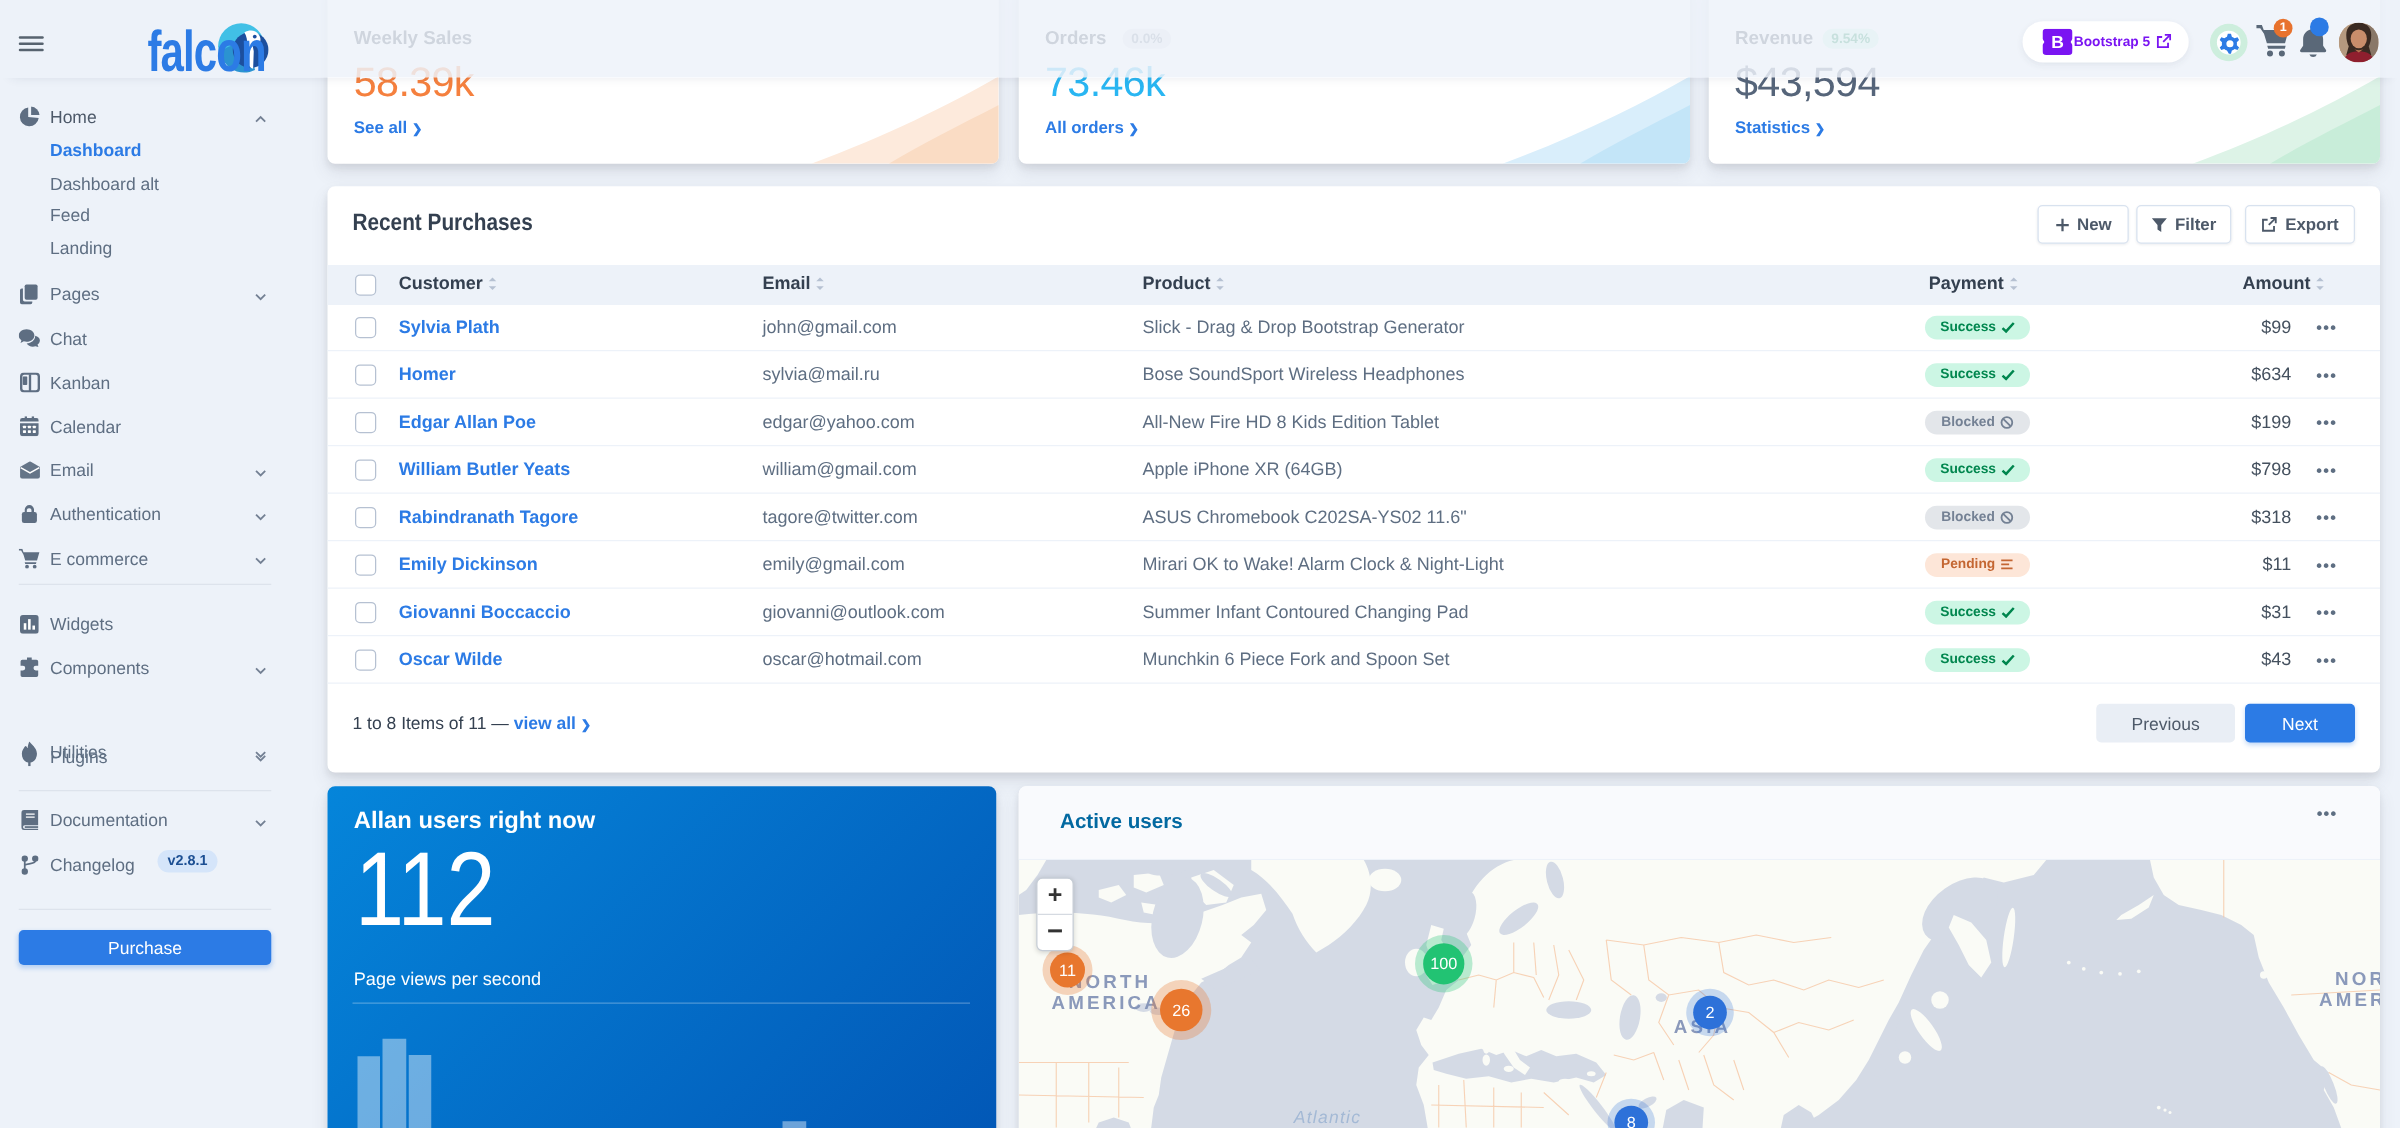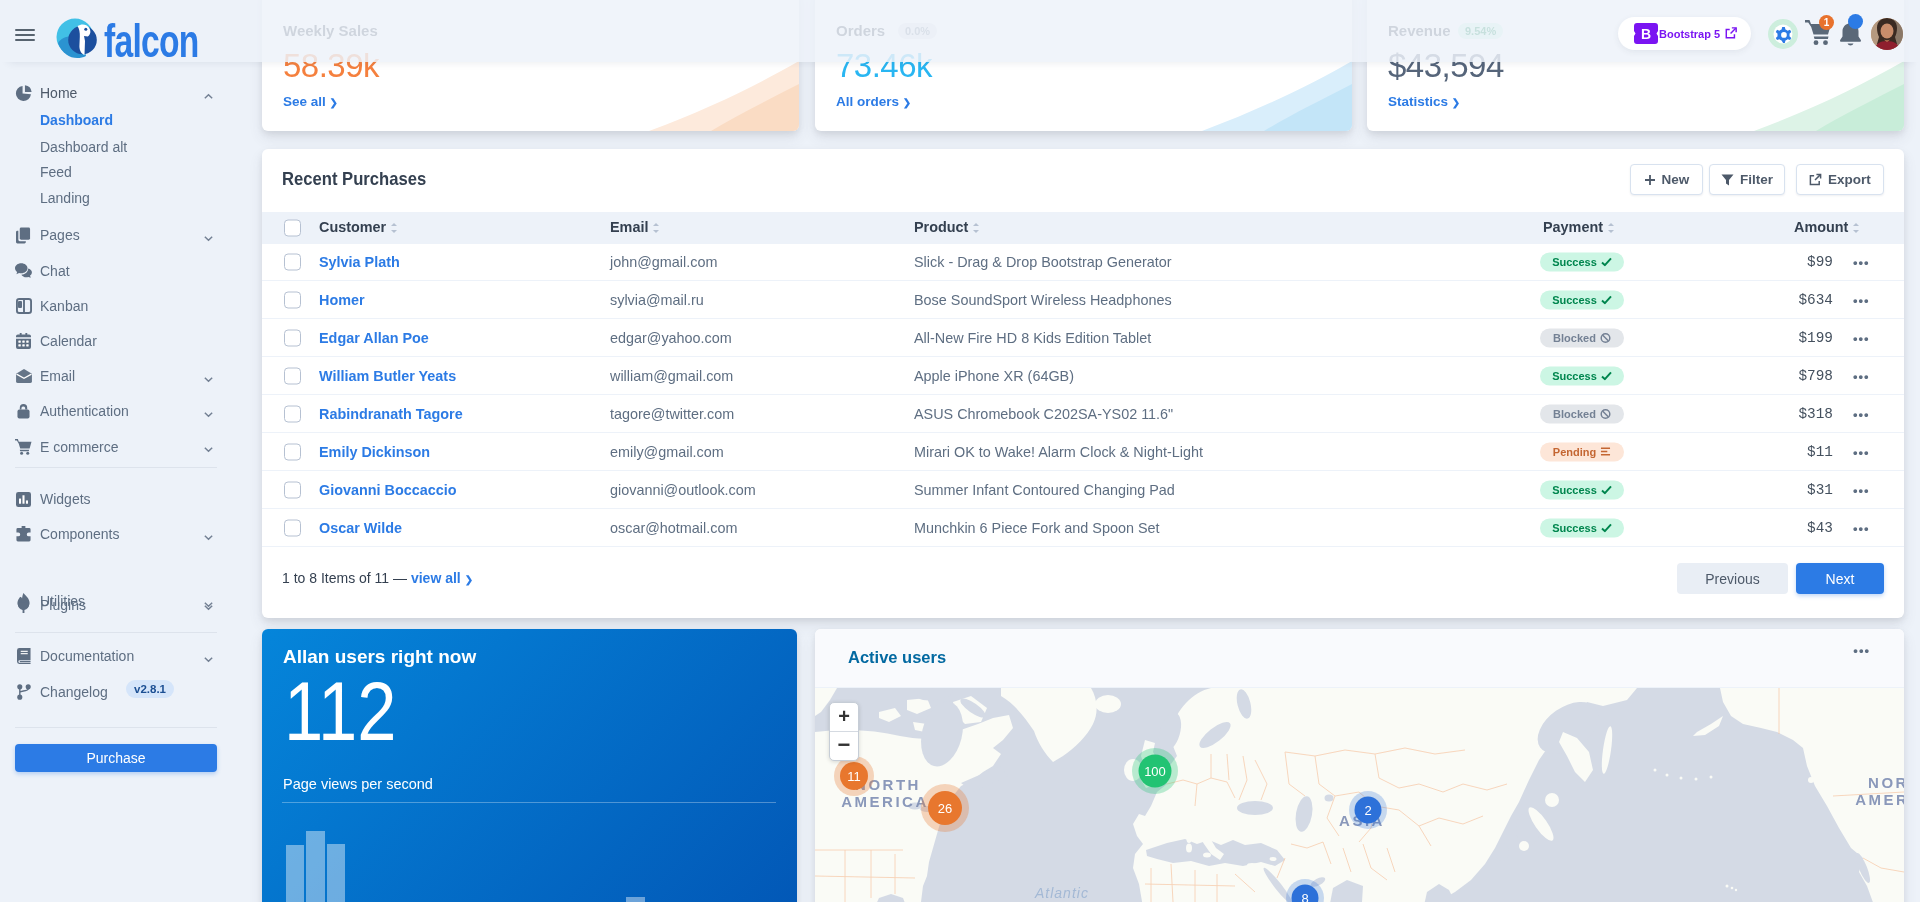--- a/index.html
+++ b/index.html
@@ -24,21 +24,21 @@
   font-size:14.4px; font-weight:700; color:#344050; }
 .th { position:absolute; top:7px; }
 .caret { display:inline-block; width:8px; height:10px; position:relative; margin-left:4px; vertical-align:-1px;}
 .caret:before { content:""; position:absolute; top:0; left:1px; border:3.5px solid transparent; border-bottom-color:#b6c1d2; border-top:none;}
 .caret:after { content:""; position:absolute; bottom:0; left:1px; border:3.5px solid transparent; border-top-color:#b6c1d2; border-bottom:none;}
 .row { position:absolute; left:0; right:0; height:38px; border-bottom:1px solid #edf2f9; font-size:14.4px; color:#5e6e82; }
 .cell { position:absolute; top:50%; transform:translateY(-50%); white-space:nowrap; }
 .cust { left:57px; color:#2c7be5; font-weight:700; }
 .email { left:348px; }
 .prod { left:652px; }
-.amt { right:71px; color:#44505e;font-family:Liberation Mono, monospace; }
+.amt { right:71px; color:#44505e; }
 .dots { left:1591px; color:#5e6e82; letter-spacing:1px; font-weight:700; font-size:13px; }
 .cb { position:absolute; left:22px; top:50%; transform:translateY(-50%); width:17px; height:17px;
   border:1px solid #b6c1d2; border-radius:4px; background:#fff; }
 .badge { position:absolute; left:1278px; top:50%; transform:translateY(-50%); width:84px; height:19px; border-radius:10px;
   font-size:11px; font-weight:700; display:flex; align-items:center; justify-content:center; gap:4px; }
 .b-success { background:#ccf6e4; color:#00864e; }
 .b-blocked { background:#e3e6ea; color:#748194; }
 .b-pending { background:#fde6d8; color:#c46632; }
 
 .side-item { position:absolute; left:0; width:230px; height:22px; display:flex; align-items:center; }
@@ -553,21 +553,21 @@
   <div class="sdiv" style="top:726.5px;"></div>
   <div style="position:absolute; left:15px; top:744px; width:202px; height:28px; background:#2c7be5; border-radius:4px; display:flex; align-items:center; justify-content:center; color:#fff; font-size:14px; font-weight:500; box-shadow:0 2px 4px rgba(44,123,229,.3);">Purchase</div>
 </nav>
 
 <header id="topnav">
   <div id="burger">
       <div></div>
       <div></div>
       <div></div>
     </div>
-  <div id="logo" style="position:absolute; left:56px; top:17px; width:145px; height:42px;">
+  <div id="logo" style="position:absolute; left:70px; top:17px; width:145px; height:42px;text-align:right;">
     <svg width="41" height="42" viewBox="0 0 41 42">
       <circle cx="19" cy="20" r="18.5" fill="#41c0e6"></circle>
       <path d="M2,26 C7,40 20,44 30,39 L26,22 C17,17 6,19 2,26 Z" fill="#2b93d1"></path>
       <circle cx="26.5" cy="23" r="14.3" fill="#1c4f9e"></circle>
       <path d="M21.5,9 C25.5,6.5 30.5,7 33,10.5 C35.2,13.5 34.8,17.5 31.8,19.5 L28,19 L29,24 L28.5,38 C25.5,37 23.5,33.5 23.4,29.5 L23.8,20 C24,15.5 23.3,11.5 21.5,9 Z" fill="#fff"></path>
       <circle cx="29.8" cy="12.2" r="1.5" fill="#1c4f9e"></circle>
     </svg>
     <span style="position:absolute; left:48px; top:-3px; font-size:46px; font-weight:700; color:#2c7be5; letter-spacing:-1px; transform:scaleX(.73); transform-origin:left;">falcon</span>
   </div>
   <div id="navicons">

